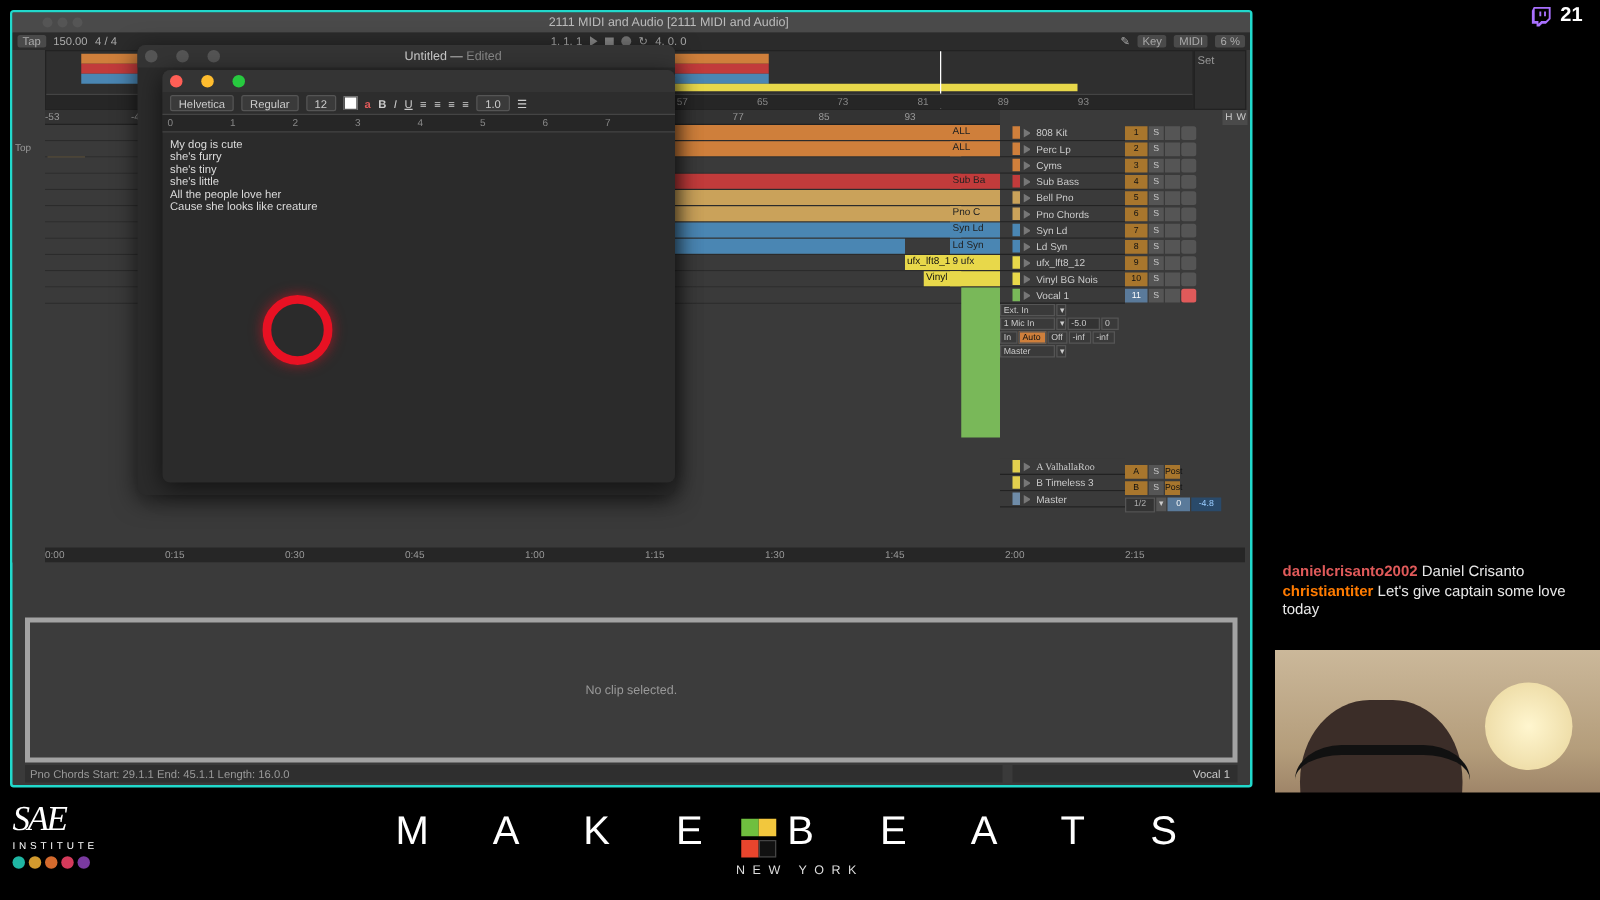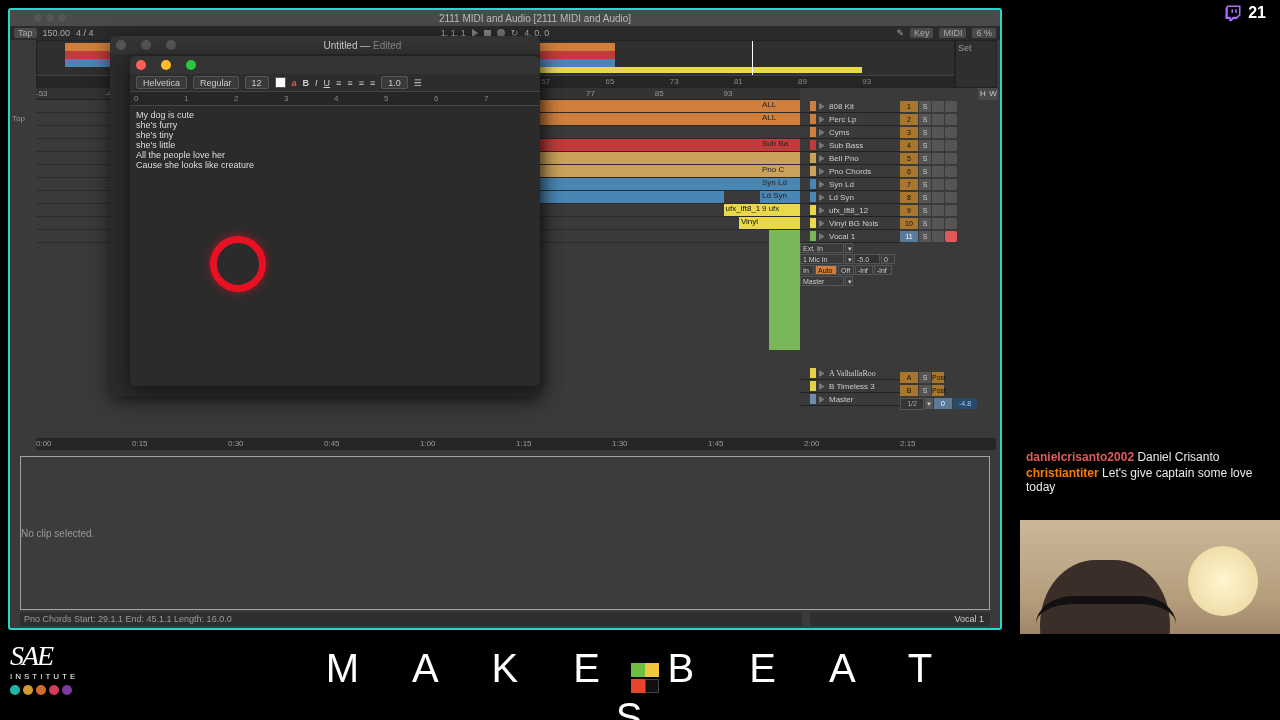--- a/index.html
+++ b/index.html
@@ -34,21 +34,21 @@
   .play{width:7px;height:7px;border-left:5px solid #777;border-top:3px solid transparent;border-bottom:3px solid transparent}
   .mrow{height:13px;display:flex;gap:1px;align-items:center}
   .mrow .n{width:18px;height:11px;background:#a8762d;color:#111;font-size:7px;text-align:center;line-height:11px}
   .mrow .s{width:12px;height:11px;background:#555;color:#ccc;font-size:7px;text-align:center;line-height:11px}
   .mrow .m{width:12px;height:11px;background:#555}
   .mrow .rec{width:12px;height:11px;background:#555;border-radius:2px}
   .iorow{height:11px;display:flex;gap:1px;font-size:7px;color:#ccc}
   .iorow .c{background:#3a3a3a;border:1px solid #555;height:10px;line-height:9px;padding:0 2px}
   .timeln{position:absolute;left:26px;right:4px;bottom:0;height:12px;background:#262626}
   .timeln span{position:absolute;top:1px;font-size:8px;color:#999}
-  .detail{position:absolute;left:10px;right:10px;bottom:18px;height:154px;background:#3c3c3c;border:1px solid #a3a3a3;display:flex;align-items:center;justify-content:flex-start;color:#999;font-size:10px}
+  .detail{position:absolute;left:10px;right:10px;bottom:18px;height:116px;background:#3c3c3c;border:4px solid #a3a3a3;display:flex;align-items:center;justify-content:center;color:#999;font-size:10px}
   .status{position:absolute;left:10px;right:10px;bottom:2px;height:14px;display:flex;gap:8px}
   .status .l{flex:1;background:#2f2f2f;padding:2px 4px;font-size:9px;color:#999}
   .status .r{width:180px;background:#2f2f2f;text-align:right;padding:2px 6px;font-size:9px;color:#ccc}
   .side-toggles{position:absolute;right:2px;top:48px;width:20px;height:14px;display:flex}
   .side-toggles span{width:10px;height:12px;background:#4a4a4a;font-size:8px;text-align:center;line-height:12px;color:#ccc}
   
   .te{position:absolute;background:#2b2b2b;border-radius:6px;box-shadow:0 4px 20px rgba(0,0,0,.6)}
   .te .bar1{height:18px;display:flex;align-items:center;padding:0 6px;gap:15px;background:#343434;border-radius:6px 6px 0 0}
   .te .bar1 .d{width:10px;height:10px;border-radius:50%}
   .te .bar1 .d.r{background:#ff5f56}.te .bar1 .d.y{background:#ffbd2e}.te .bar1 .d.g{background:#27c93f}
@@ -74,21 +74,21 @@
   .cam .phones{position:absolute;left:16px;bottom:96px;width:140px;height:28px;border-top:8px solid #111;border-radius:80px 80px 0 0/60px 60px 0 0}
   .cam .lamp{position:absolute;right:22px;top:26px;width:70px;height:70px;border-radius:50%;background:radial-gradient(circle,#fff6cf,#e8d49a)}
   
   .footer{position:absolute;left:0;right:0;bottom:0;height:86px;background:#000;color:#fff}
   .sae{position:absolute;left:10px;top:6px}
   .sae .big{font-family:Georgia,serif;font-size:28px;font-style:italic;letter-spacing:-2px}
   .sae .sm{font-size:8px;letter-spacing:3px}
   .sae .orbs{display:flex;gap:3px;margin-top:4px}
   .sae .orbs span{width:10px;height:10px;border-radius:50%}
   .brand{position:absolute;left:300px;right:300px;top:12px;text-align:center}
-  .brand .t1{font-size:40px;letter-spacing:22px;font-weight:300;color:#fff}
+  .brand .t1{font-size:32px;letter-spacing:22px;font-weight:300;color:#fff}
   .brand .logo{display:inline-block;vertical-align:middle;margin:0 6px}
   .brand .logo span{display:inline-block;width:14px;height:14px}
   .brand .sub{font-size:10px;letter-spacing:6px;margin-top:2px;color:#ddd}
 </style>
 </head>
 <body>
 
 <div class="stage">
 
   <div class="aqua">

